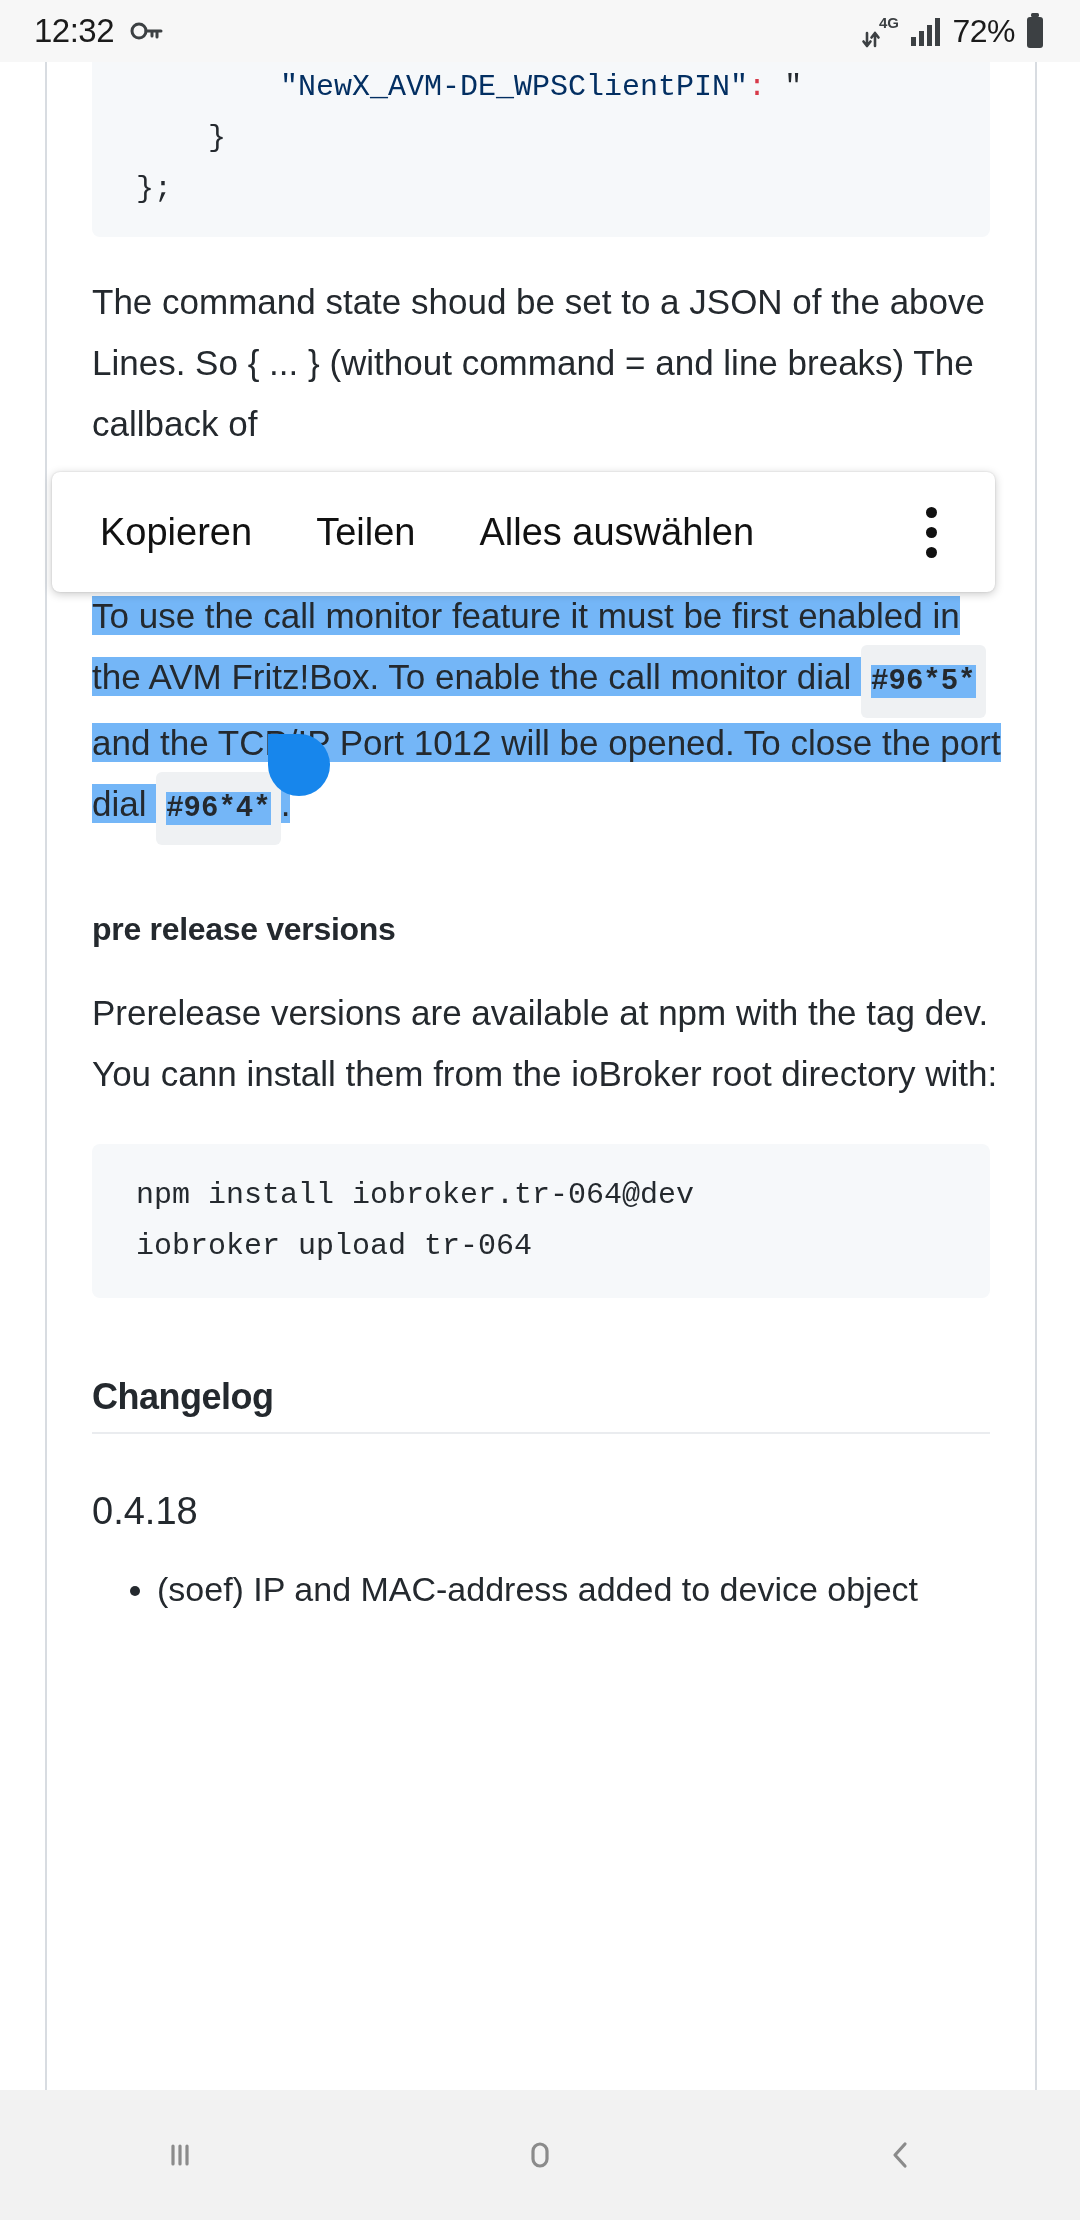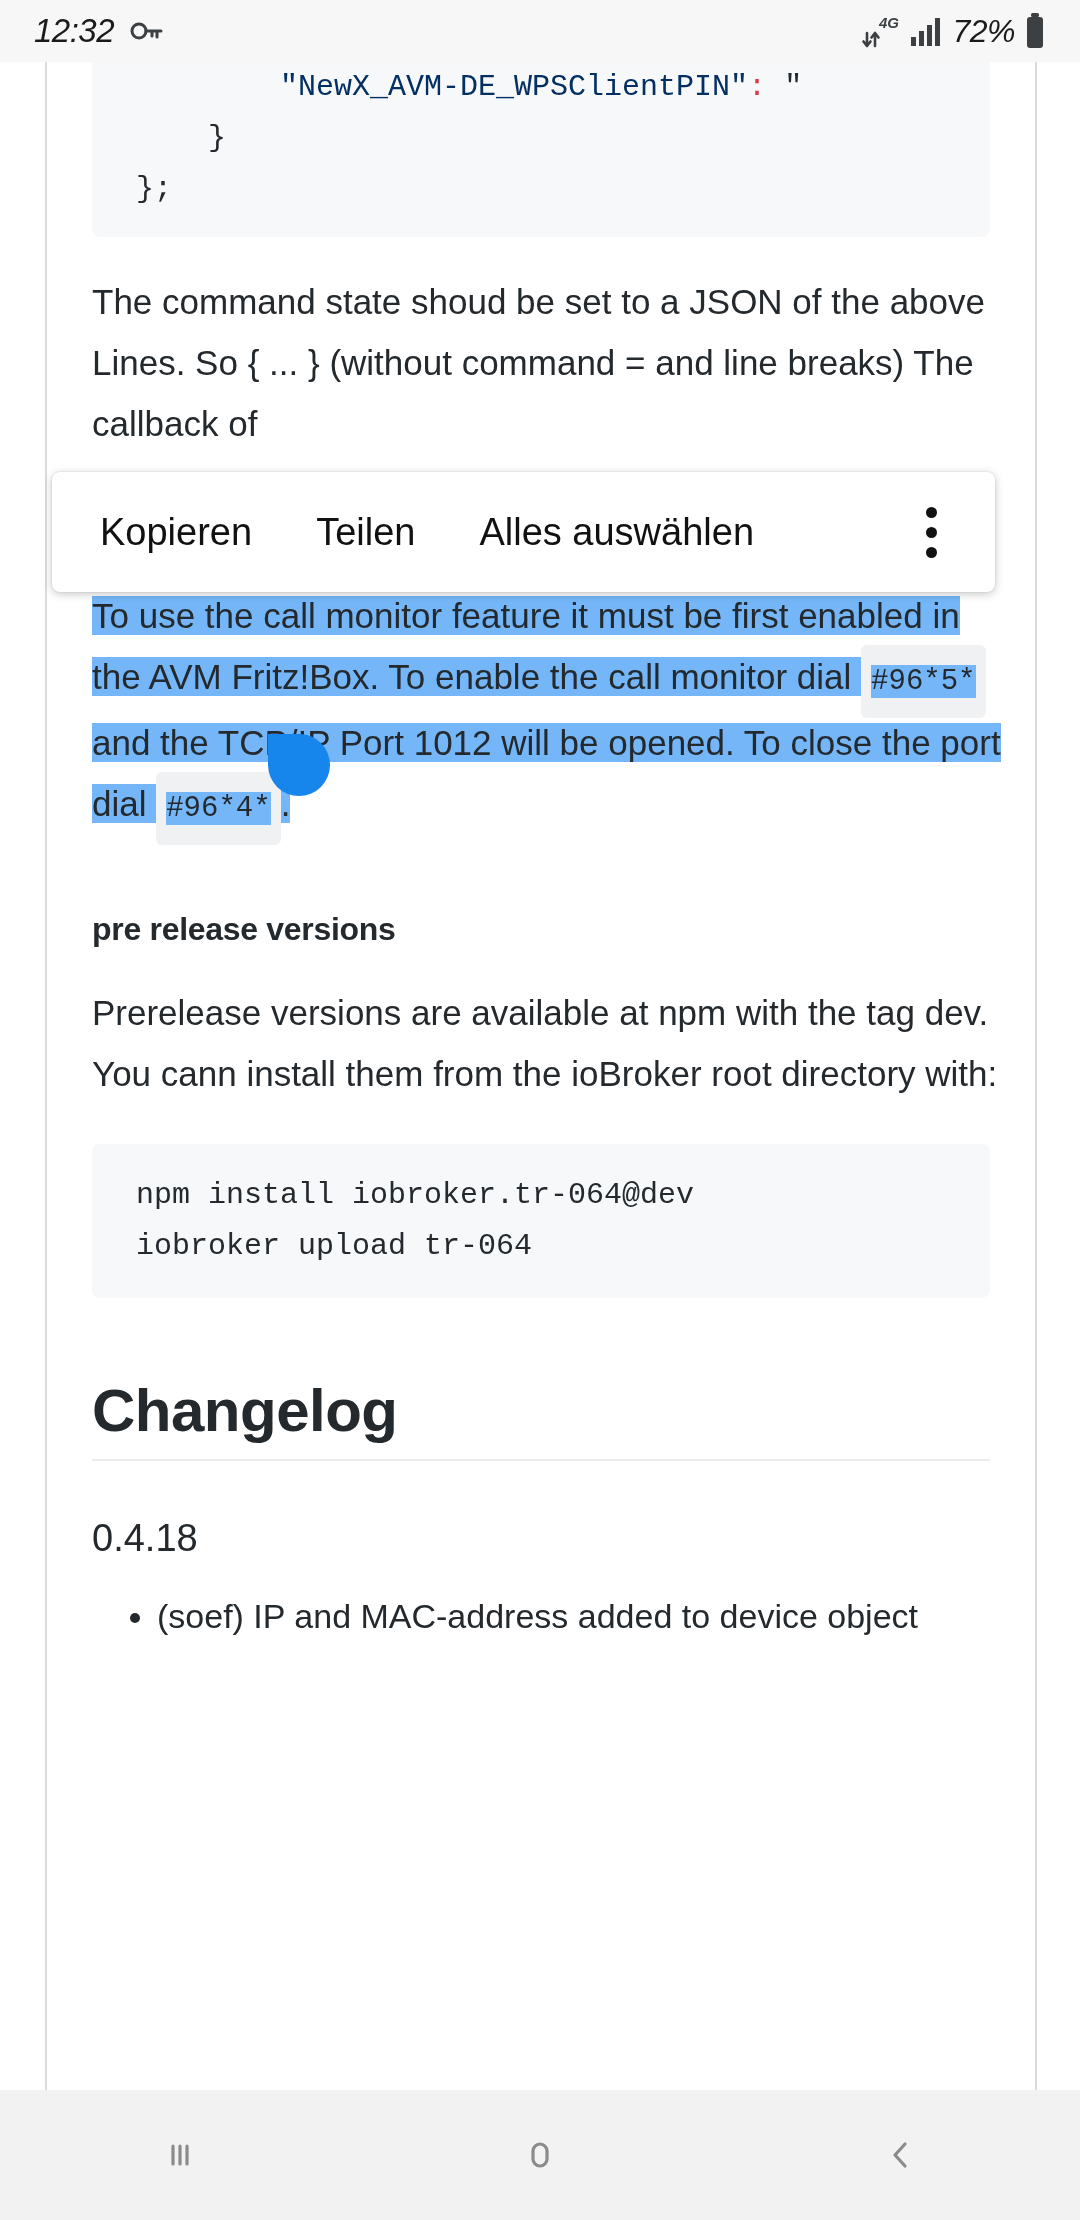--- a/index.html
+++ b/index.html
@@ -9,21 +9,20 @@
     font-family:"Liberation Sans", sans-serif;
     overflow:hidden;
   }
 
   
   .statusbar{
     position:absolute; top:0; left:0; width:1080px; height:62px;
     background:#f7f7f7;
     display:flex; align-items:center; justify-content:space-between;
     padding:0 34px;
-    font-style:italic;
   }
   .sb-left{ display:flex; align-items:center; gap:16px; }
   .sb-clock{ font-size:33px; color:#1b1b1b; letter-spacing:-0.5px; }
   .sb-right{ display:flex; align-items:center; gap:9px; }
   .sb-pct{ font-size:32px; color:#1b1b1b; letter-spacing:-0.5px; }
   .icon-svg{ display:block; }
 
   
   .webview{
     position:absolute; top:62px; left:0; width:1080px; height:2090px;
@@ -60,21 +59,21 @@
 
   
   .para{
     margin:34px 20px 0 45px;
     font-size:35px;
     line-height:61px;
     color:#24292e;
   }
   h2.section{
     margin:0 45px;
-    font-size:60px;
+    font-size:36px;
     font-weight:bold;
     color:#24292e;
     letter-spacing:-0.5px;
     border-bottom:2px solid #eaecef;
     padding-bottom:14px;
   }
   h3.section{
     margin:0 45px;
     font-size:32px;
     font-weight:bold;
@@ -95,20 +94,21 @@
   }
   .bullets li{ margin-bottom:4px; }
 
   code.inline{
     background:#eff1f3;
     border-radius:6px;
     padding:20px 10px;
     font-family:"Liberation Mono", monospace;
     font-size:29px;
     color:#24292e;
+    font-weight:bold;
   }
 
   
   .sel{ background:#74b6f7; }
   .sel-head{ background:#74b6f7; }
 
   .anchor-row{ display:flex; align-items:center; gap:14px; }
   .anchor-icon{ flex:0 0 auto; margin-left:-4px; }
 
   .handle{

